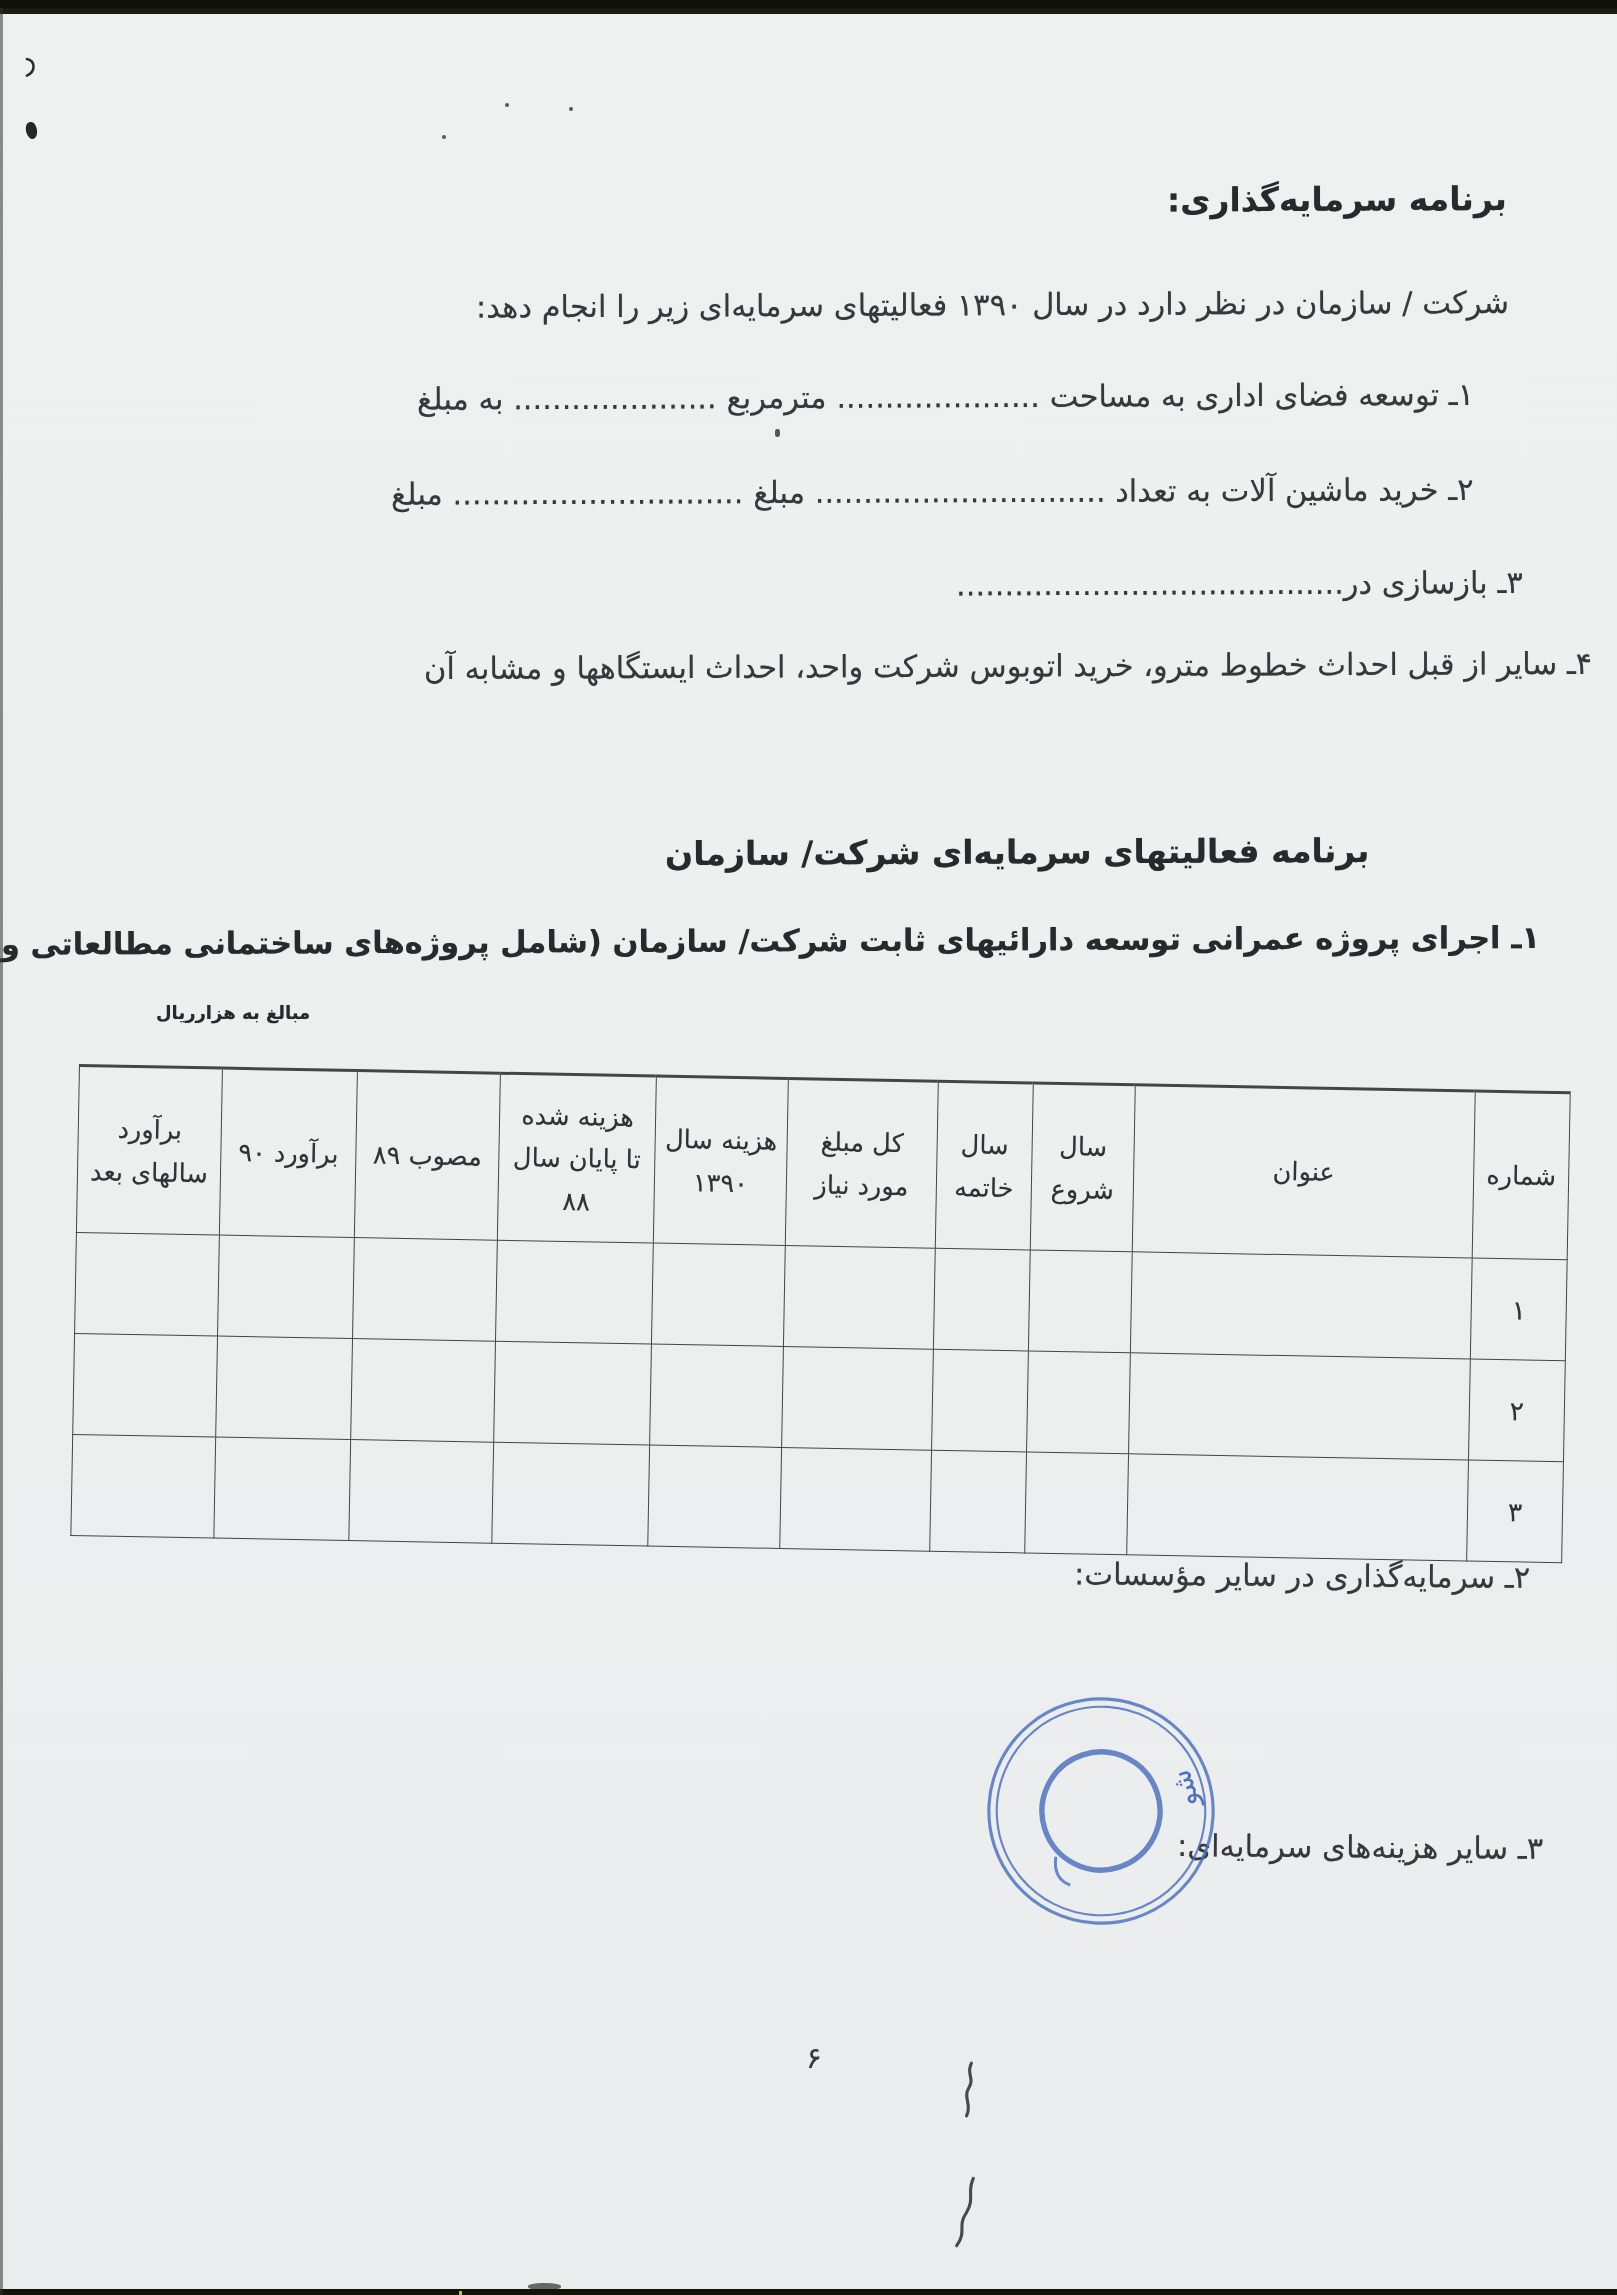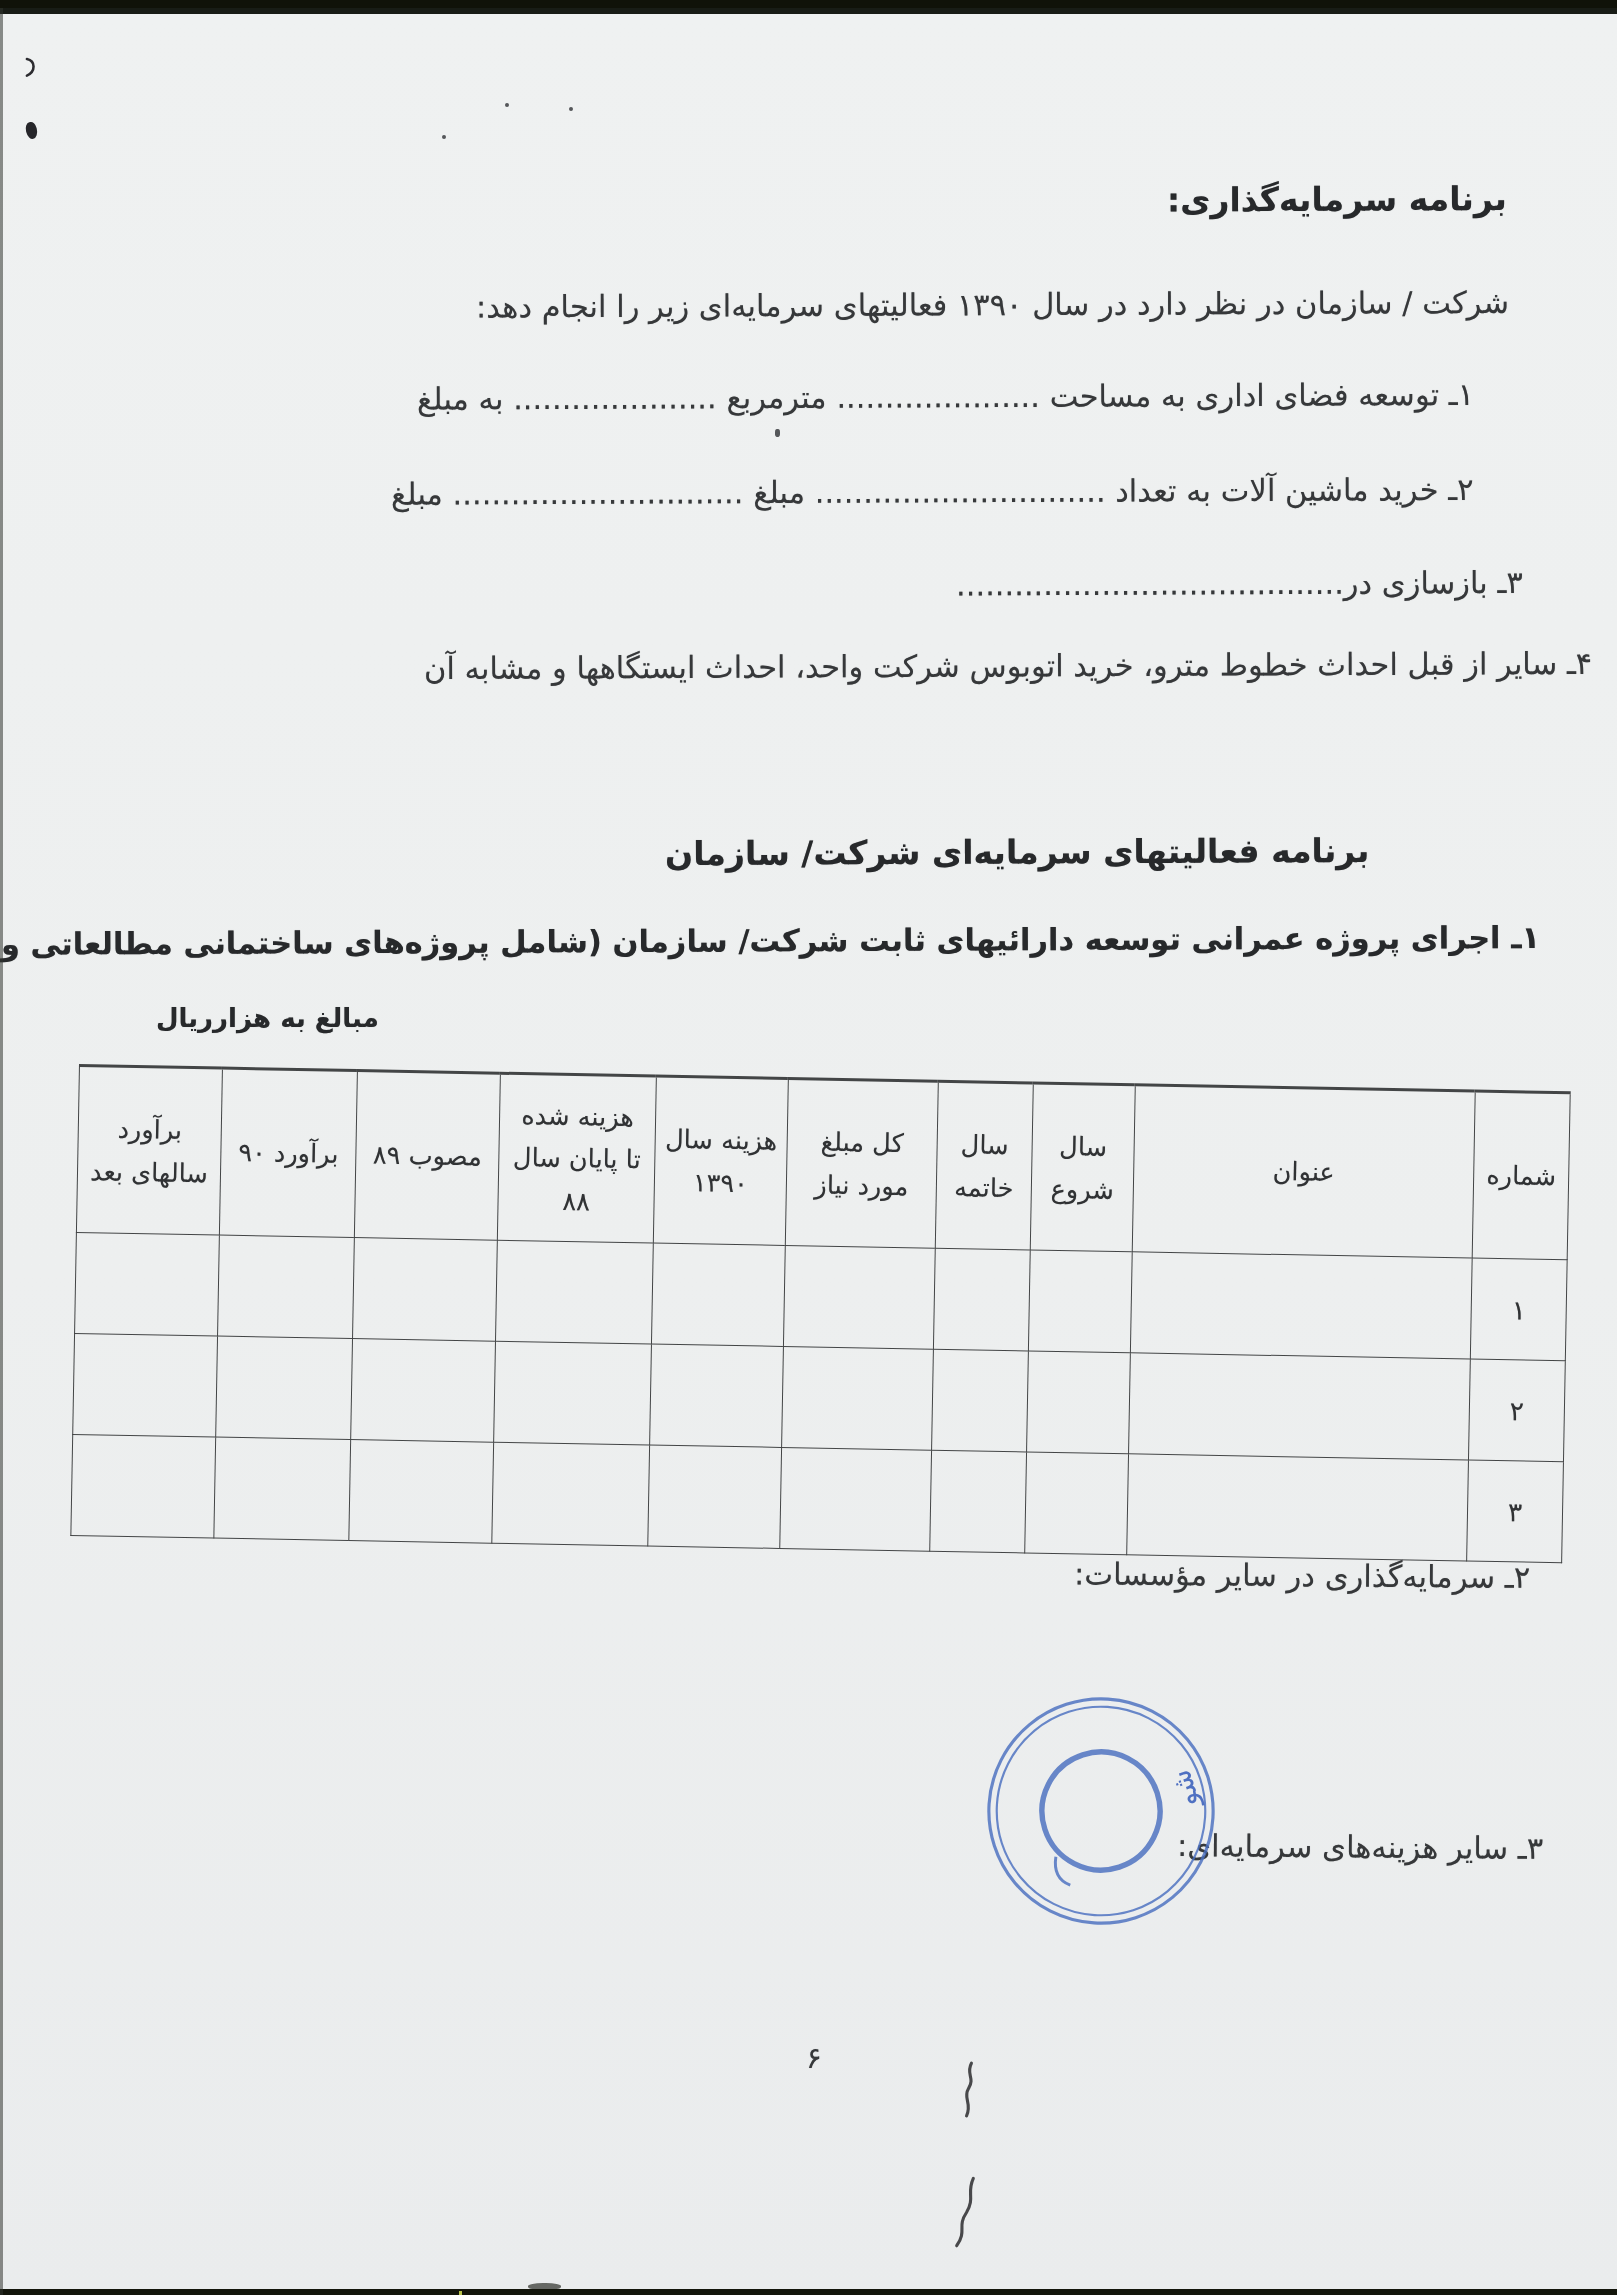--- a/index.html
+++ b/index.html
@@ -84,21 +84,21 @@
   <div class="txt bold" style="top:169px;right:110px;font-size:33px">برنامه سرمایه‌گذاری:</div>
   <div class="txt" style="top:274px;right:108px">شرکت / سازمان در نظر دارد در سال ۱۳۹۰ فعالیتهای سرمایه‌ای زیر را انجام دهد:</div>
 
   <div class="txt" style="top:366px;right:143px">۱ـ توسعه فضای اداری به مساحت ..................... مترمربع ..................... به مبلغ</div>
   <div class="txt" style="top:461px;right:143px">۲ـ خرید ماشین آلات به تعداد .............................. مبلغ .............................. مبلغ</div>
   <div class="txt" style="top:554px;right:94px">۳ـ بازسازی در........................................</div>
   <div class="txt" style="top:635px;right:24.6px">۴ـ سایر از قبل احداث خطوط مترو، خرید اتوبوس شرکت واحد، احداث ایستگاهها و مشابه آن</div>
 
   <div class="txt bold" style="top:821px;right:248px;font-size:33px">برنامه فعالیتهای سرمایه‌ای شرکت/ سازمان</div>
   <div class="txt bold" style="top:909px;right:77px;font-size:30.5px">۱ـ اجرای پروژه عمرانی توسعه دارائیهای ثابت شرکت/ سازمان (شامل پروژه‌های ساختمانی مطالعاتی و غیره)</div>
-  <div class="txt bold" style="top:993px;left:156px;font-size:26px;transform:none">مبالغ به هزارریال</div>
+  <div class="txt bold" style="top:993px;left:156px;font-size:18px;transform:none">مبالغ به هزارریال</div>
 
   <div class="table-wrap">
     <table>
       <colgroup>
         <col style="width:95px">
           <col style="width:340px">
           <col style="width:102px">
         <col style="width:95px">
           <col style="width:150px">
           <col style="width:132px">

